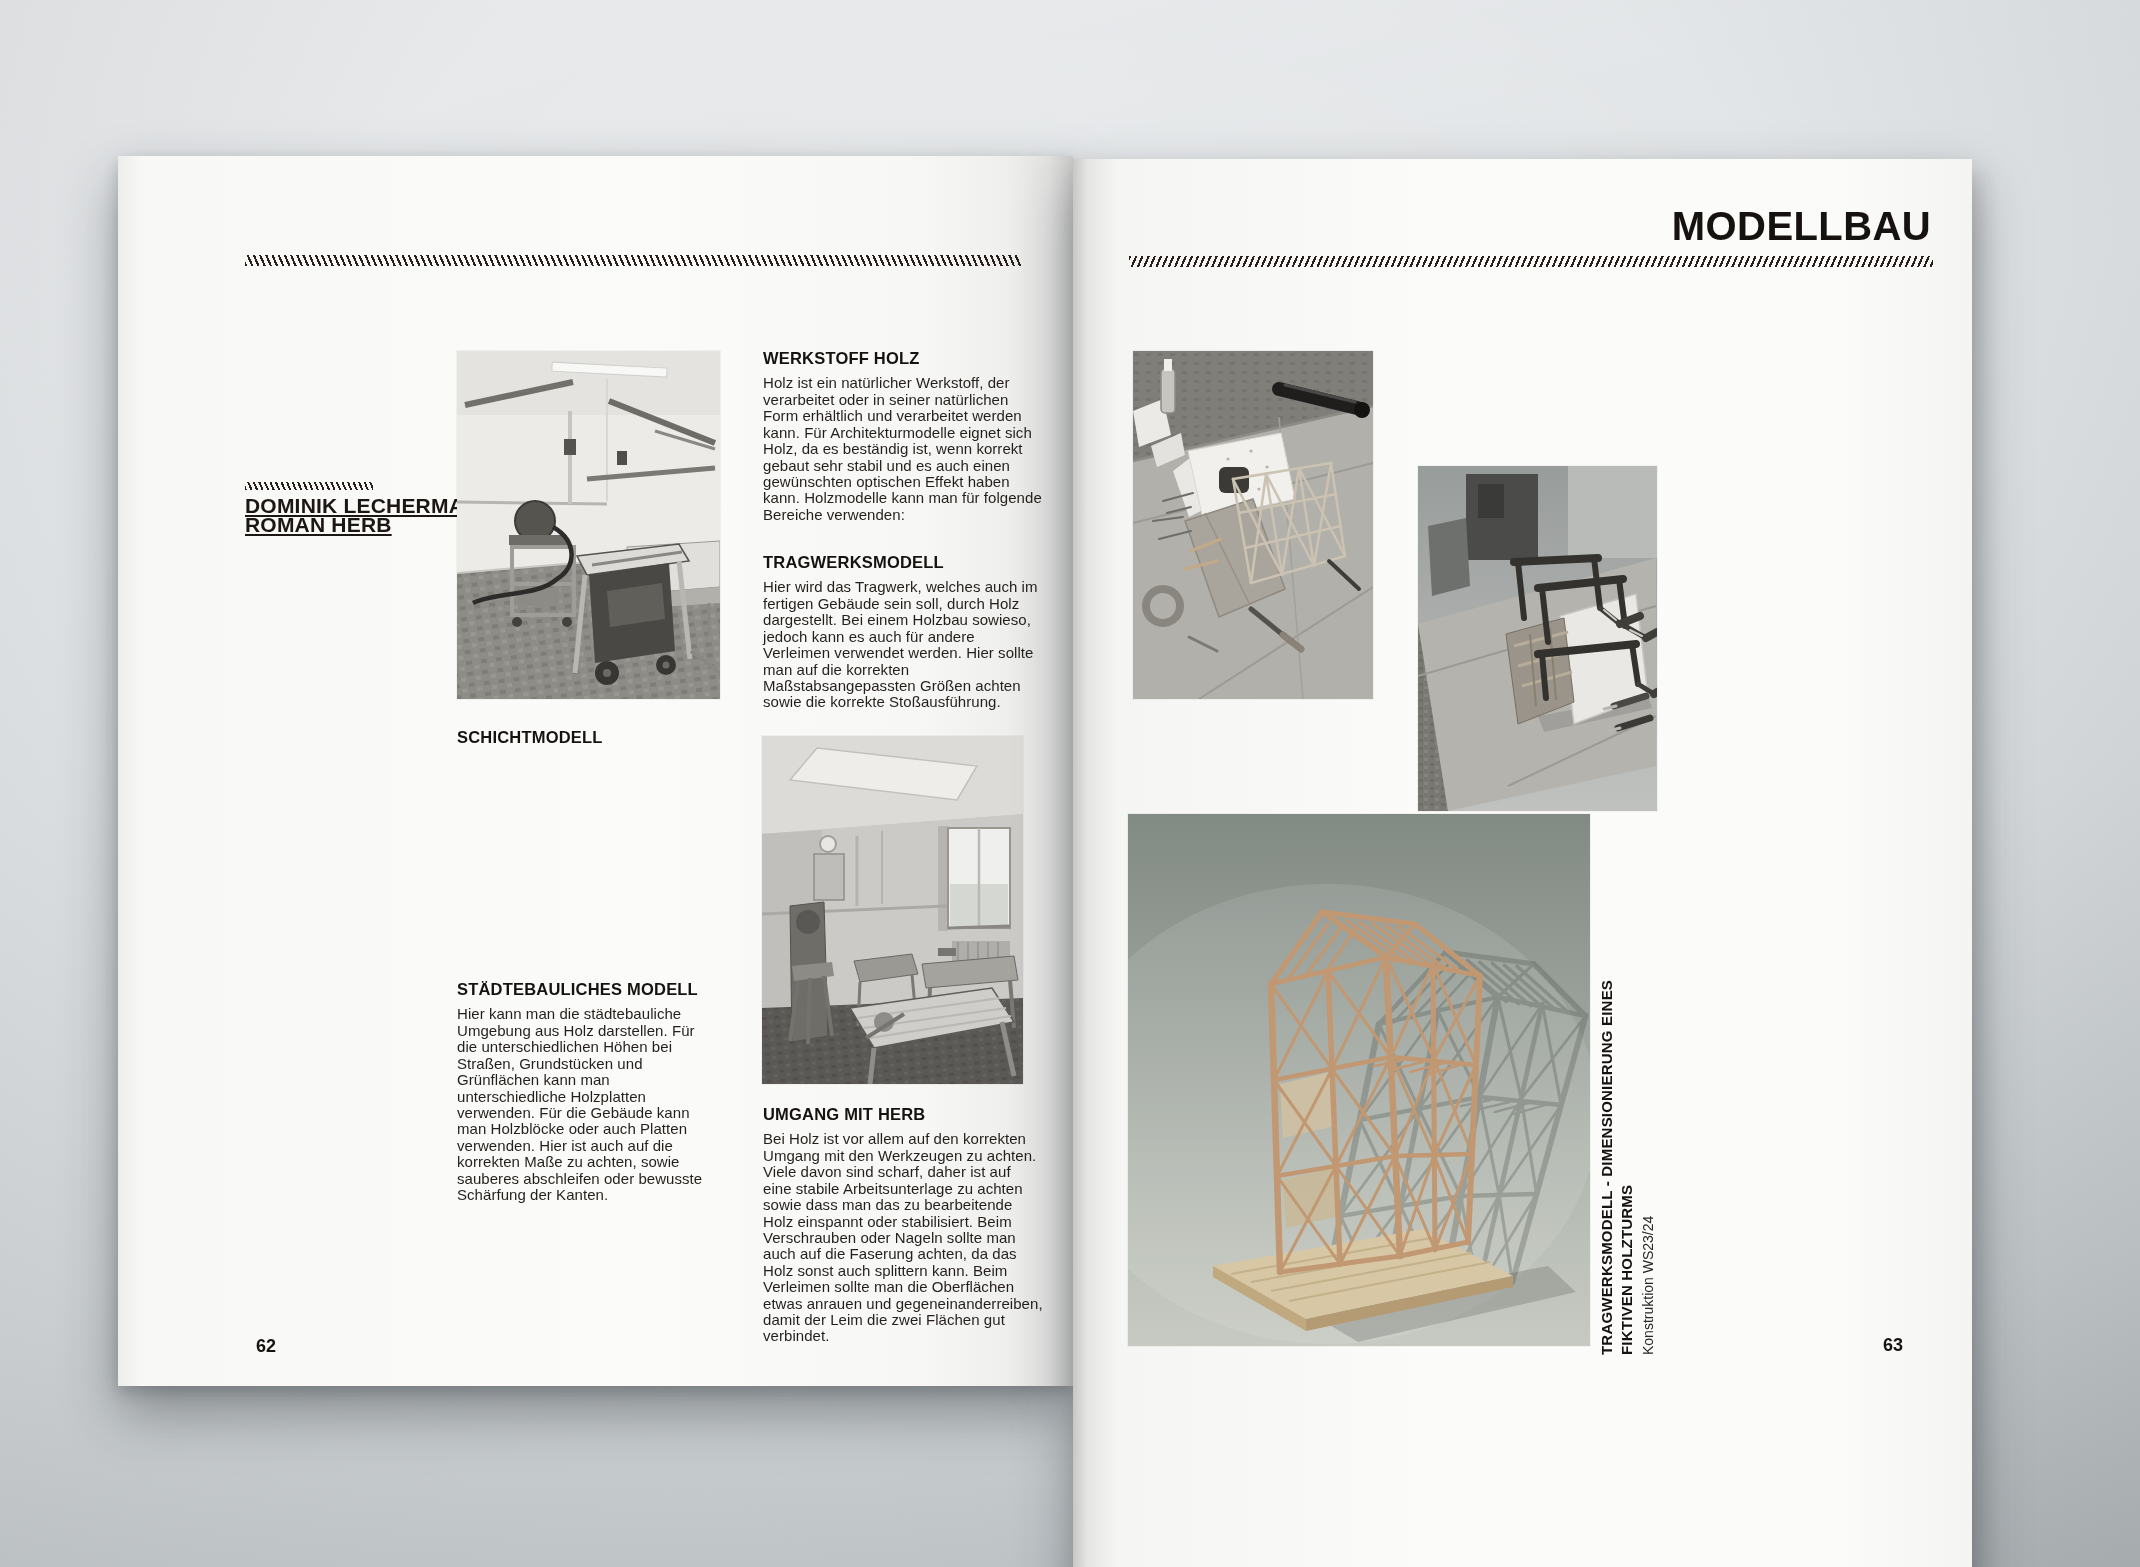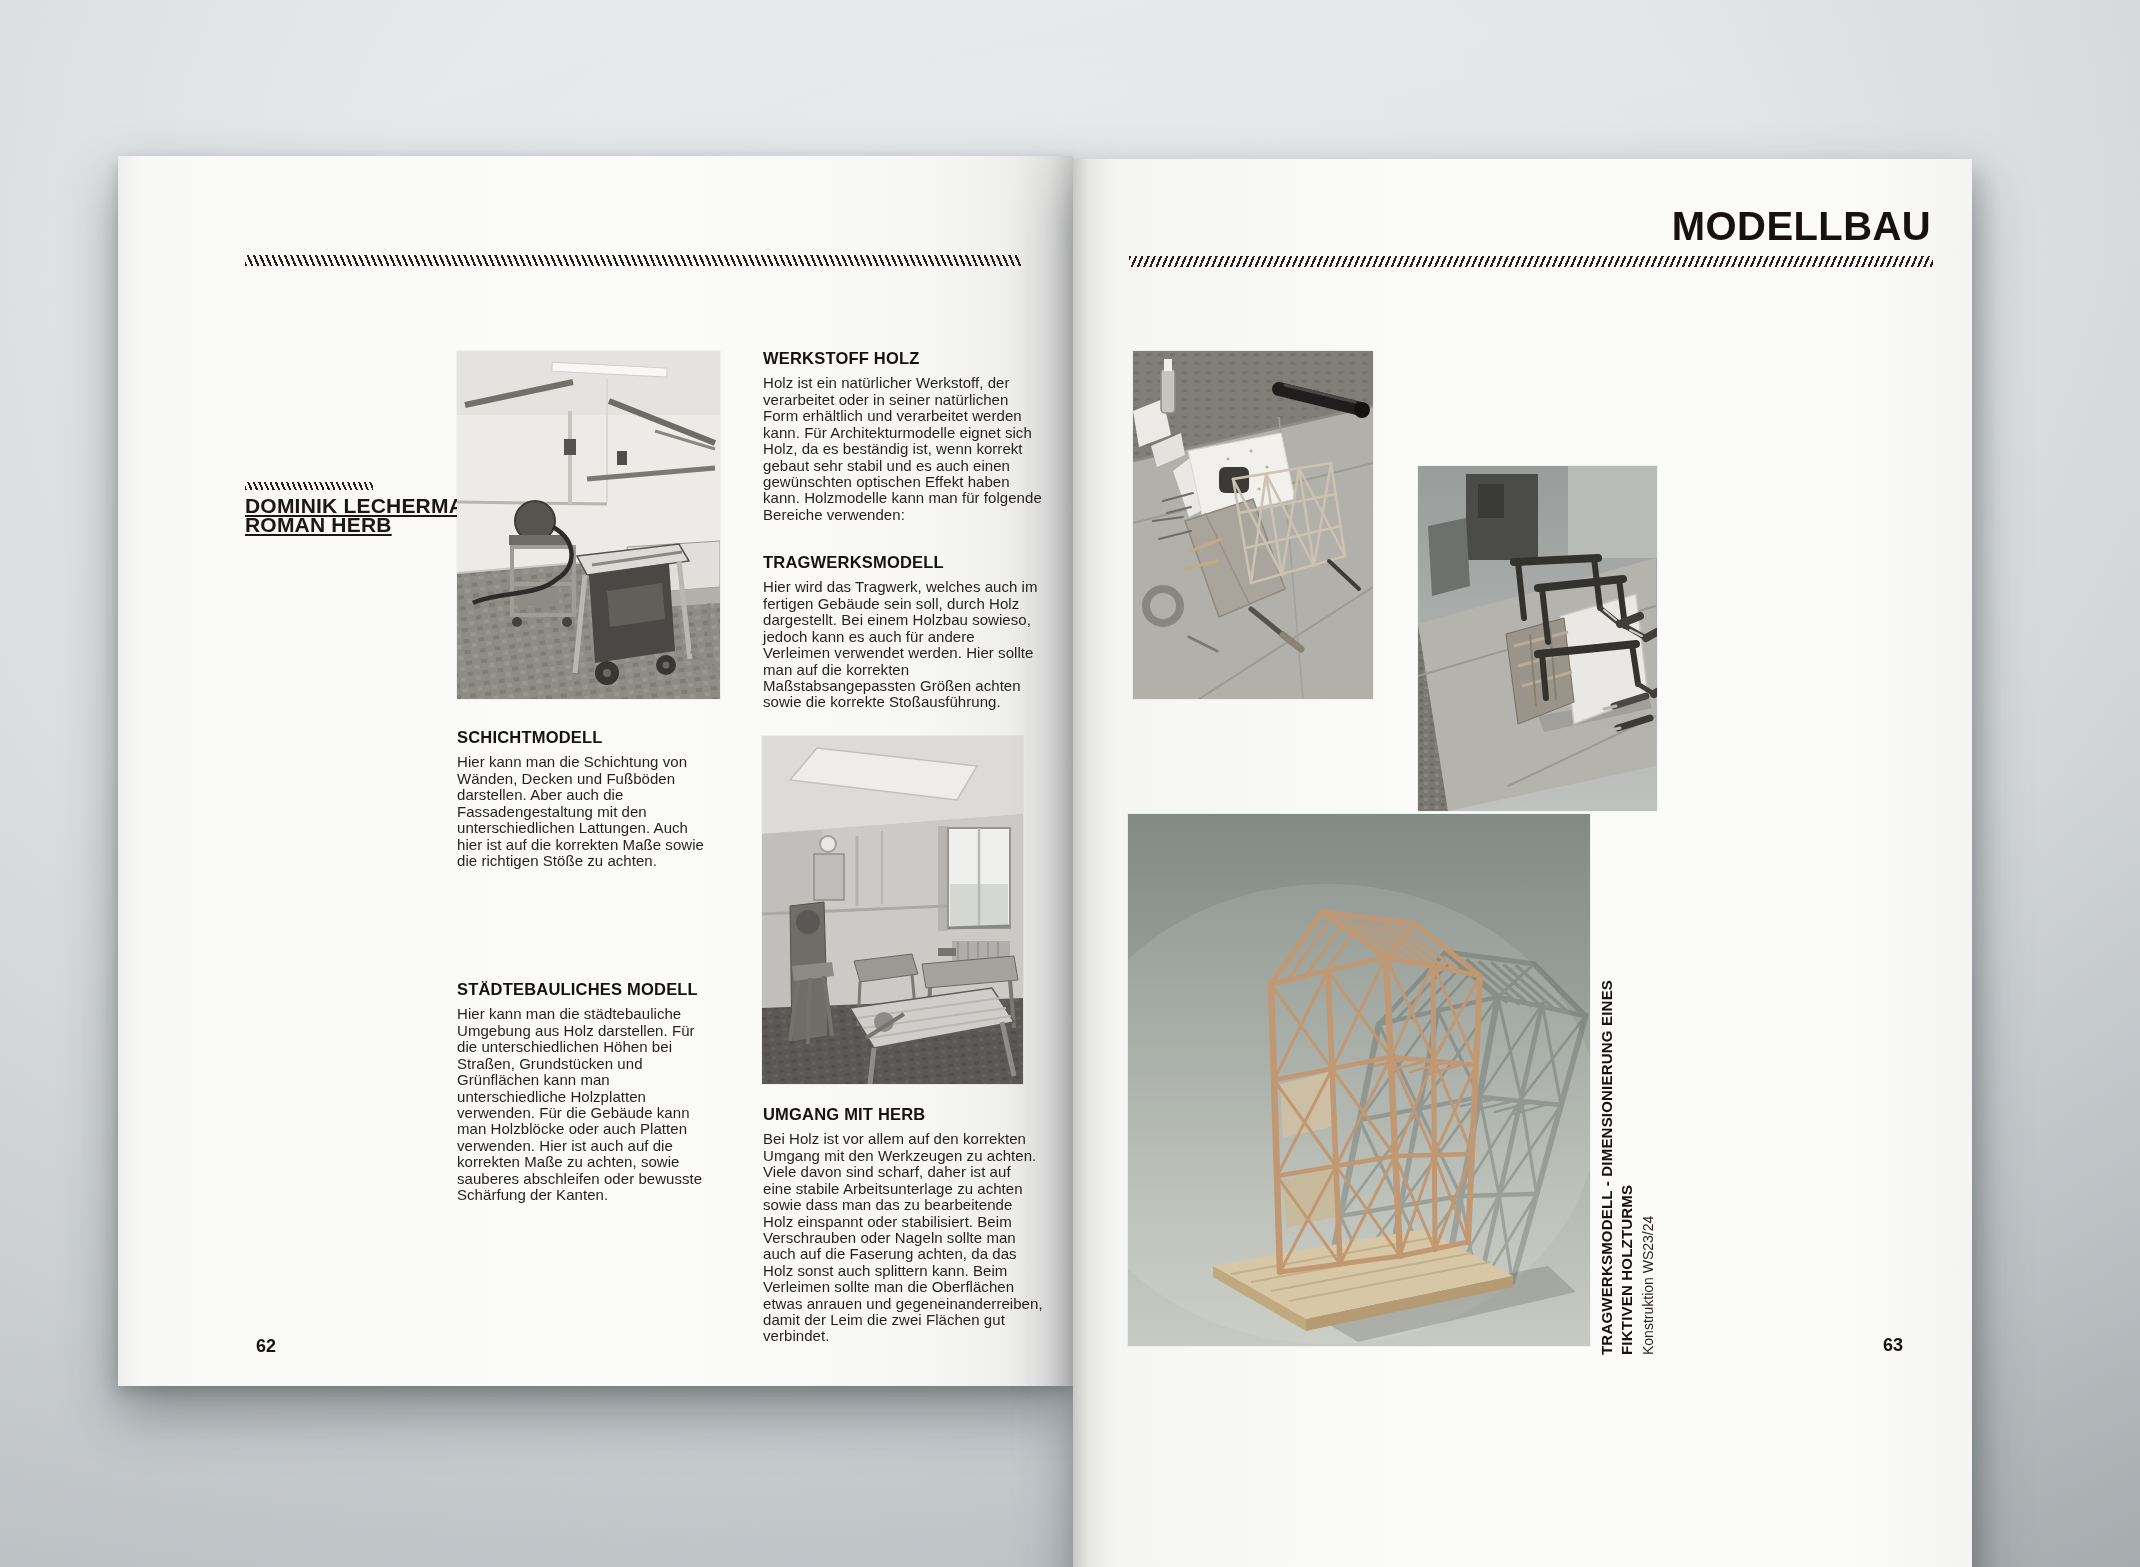--- a/index.html
+++ b/index.html
@@ -116,21 +116,20 @@
   <div class="sec" id="sec-werkstoff">
     <h3>WERKSTOFF HOLZ</h3>
     <p>Holz ist ein natürlicher Werkstoff, der verarbeitet oder in seiner natürlichen Form erhältlich und verarbeitet werden kann. Für Architekturmodelle eignet sich Holz, da es beständig ist, wenn korrekt gebaut sehr stabil und es auch einen gewünschten optischen Effekt haben kann. Holzmodelle kann man für folgende Bereiche verwenden:</p>
   </div>
   <div class="sec" id="sec-tragwerk">
     <h3>TRAGWERKSMODELL</h3>
     <p>Hier wird das Tragwerk, welches auch im fertigen Gebäude sein soll, durch Holz dargestellt. Bei einem Holzbau sowieso, jedoch kann es auch für andere Verleimen verwendet werden. Hier sollte man auf die korrekten Maßstabsangepassten Größen achten sowie die korrekte Stoßausführung.</p>
   </div>
   <div class="sec" id="sec-schicht">
     <h3>SCHICHTMODELL</h3>
-    <p>Hier kann man die Schichtung von Wänden, Decken und Fußböden darstellen. Aber auch die Fassadengestaltung mit den unterschiedlichen Lattungen. Auch hier ist auf die korrekten Maße sowie die richtigen Stöße zu achten.</p>
   </div>
   <div class="sec" id="sec-staedtebau">
     <h3>STÄDTEBAULICHES MODELL</h3>
     <p>Hier kann man die städtebauliche Umgebung aus Holz darstellen. Für die unterschiedlichen Höhen bei Straßen, Grundstücken und Grünflächen kann man unterschiedliche Holzplatten verwenden. Für die Gebäude kann man Holzblöcke oder auch Platten verwenden. Hier ist auch auf die korrekten Maße zu achten, sowie sauberes abschleifen oder bewusste Schärfung der Kanten.</p>
   </div>
 
   <div class="photo" id="photo-interior">
     <svg viewBox="0 0 261 348" xmlns="http://www.w3.org/2000/svg">
       <defs>
         <pattern id="p2-floor" width="13" height="9" patternUnits="userSpaceOnUse" patternTransform="rotate(-5)">

